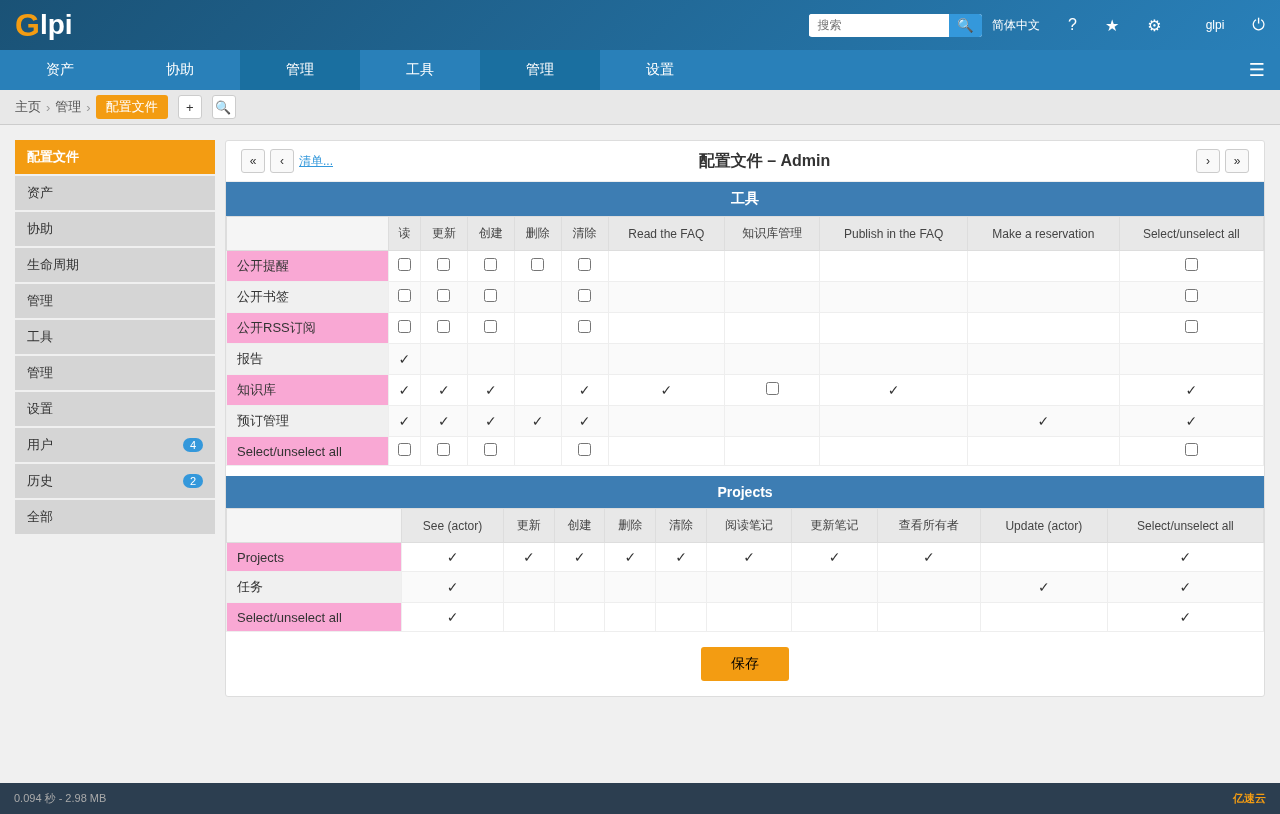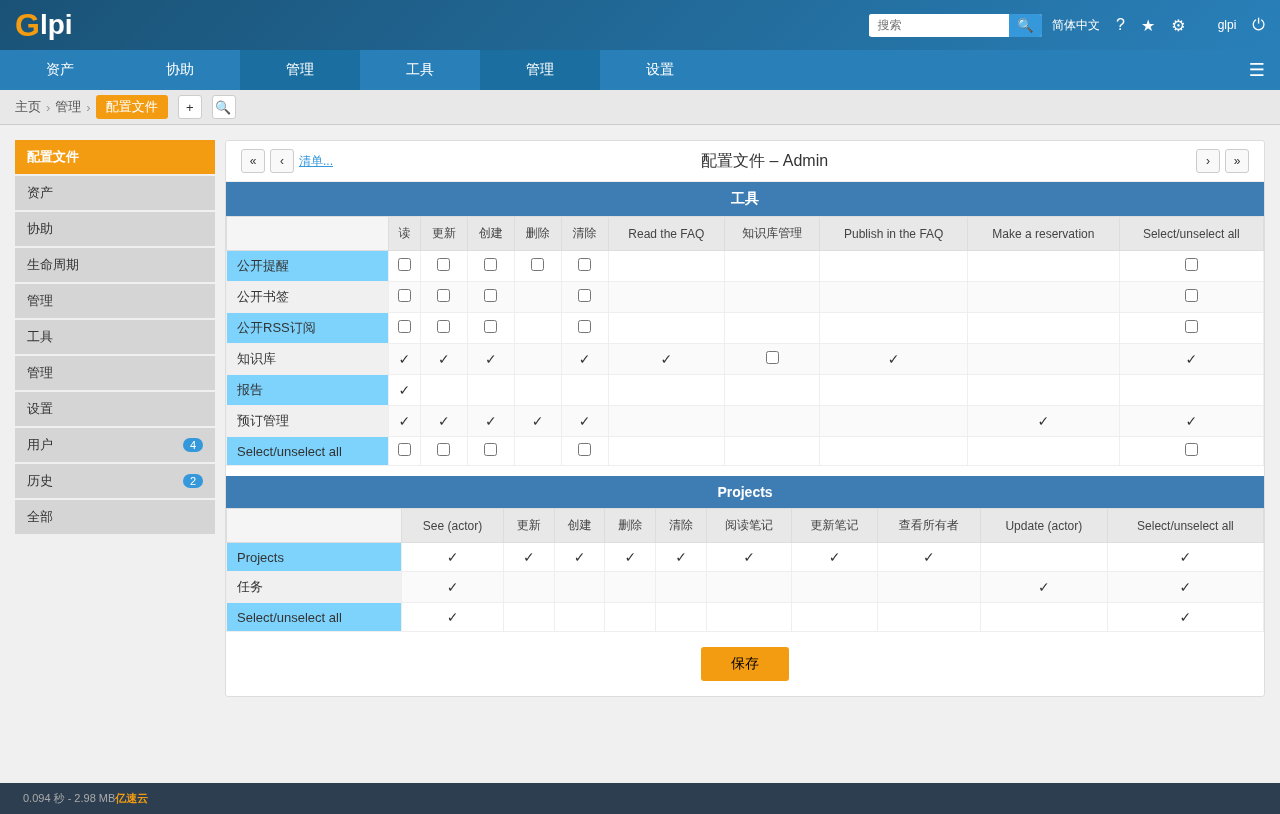--- a/index.html
+++ b/index.html
@@ -45,21 +45,21 @@
     .search-box button {
       background: #3498db;
       border: none;
       color: white;
       padding: 4px 8px;
       cursor: pointer;
     }
     .header-icons {
       display: flex;
       align-items: center;
-      gap: 16px;
+      gap: 28px;
       color: white;
     }
     .header-icon {
       color: white;
       font-size: 16px;
       cursor: pointer;
     }
     .lang-btn {
       color: white;
       font-size: 12px;
@@ -220,21 +220,21 @@
     }
     .perm-table td {
       padding: 6px 5px;
       text-align: center;
       border: 1px solid #eee;
       font-size: 12px;
     }
     .perm-table td.row-label {
       text-align: left;
       padding-left: 10px;
-      background: #7dd3fc;
+      background: #f9a8d4;
       font-size: 13px;
     }
     .perm-table tr:nth-child(even) td { background: #fafafa; }
     .perm-table tr:nth-child(even) td.row-label { background: #f0f0f0; }
 
     .checkmark { color: #333; font-size: 14px; }
 
     
     .save-section {
       text-align: center;
@@ -248,23 +248,23 @@
       font-size: 14px;
       border-radius: 3px;
       cursor: pointer;
     }
 
     
     .footer {
       background: #2c3e50;
       color: #aaa;
       font-size: 11px;
-      padding: 8px 23px;
-      display: flex;
-      justify-content: flex-start;
+      padding: 8px 14px;
+      display: flex;
+      justify-content: space-between;
       align-items: center;
       position: fixed;
       bottom: 0;
       width: 100%;
     }
     .footer-logo {
       color: #f39c12;
       font-weight: bold;
     }
   </style>
@@ -353,21 +353,21 @@
   </div>
 
   <div class="content-area">
 
     <div style="display:flex; align-items:center; justify-content:space-between; padding: 8px 15px; border-bottom:1px solid #eee;">
       <div style="display:flex; align-items:center; gap:5px;">
         <div class="nav-arrow">«</div>
         <div class="nav-arrow">‹</div>
         <span style="color:#3498db; font-size:12px; cursor:pointer; text-decoration:underline;">清单...</span>
       </div>
-      <div style="font-size:16px; font-weight:normal;">配置文件 – Admin</div>
+      <div style="font-size:16px; font-weight:bold;">配置文件 – Admin</div>
       <div style="display:flex; align-items:center; gap:5px;">
         <div class="nav-arrow">›</div>
         <div class="nav-arrow">»</div>
       </div>
     </div>
 
     <div class="section-header">工具</div>
     <table class="perm-table">
       <thead>
         <tr>
@@ -422,45 +422,45 @@
           <td></td>
           <td><input type="checkbox" style=""></td>
           <td></td>
           <td></td>
           <td></td>
           <td></td>
           <td><input type="checkbox" style=""></td>
         </tr>
 
         <tr>
+          <td class="row-label">报告</td>
+          <td><span class="checkmark">✓</span></td>
+          <td></td>
+          <td></td>
+          <td></td>
+          <td></td>
+          <td></td>
+          <td></td>
+          <td></td>
+          <td></td>
+          <td></td>
+        </tr>
+
+        <tr>
           <td class="row-label">知识库</td>
           <td><span class="checkmark">✓</span></td>
           <td><span class="checkmark">✓</span></td>
           <td><span class="checkmark">✓</span></td>
           <td></td>
           <td><span class="checkmark">✓</span></td>
           <td><span class="checkmark">✓</span></td>
           <td><input type="checkbox" style=""></td>
           <td><span class="checkmark">✓</span></td>
           <td></td>
           <td><span class="checkmark">✓</span></td>
-        </tr>
-
-        <tr>
-          <td class="row-label">报告</td>
-          <td><span class="checkmark">✓</span></td>
-          <td></td>
-          <td></td>
-          <td></td>
-          <td></td>
-          <td></td>
-          <td></td>
-          <td></td>
-          <td></td>
-          <td></td>
         </tr>
 
         <tr>
           <td class="row-label">预订管理</td>
           <td><span class="checkmark">✓</span></td>
           <td><span class="checkmark">✓</span></td>
           <td><span class="checkmark">✓</span></td>
           <td><span class="checkmark">✓</span></td>
           <td><span class="checkmark">✓</span></td>
           <td></td>

